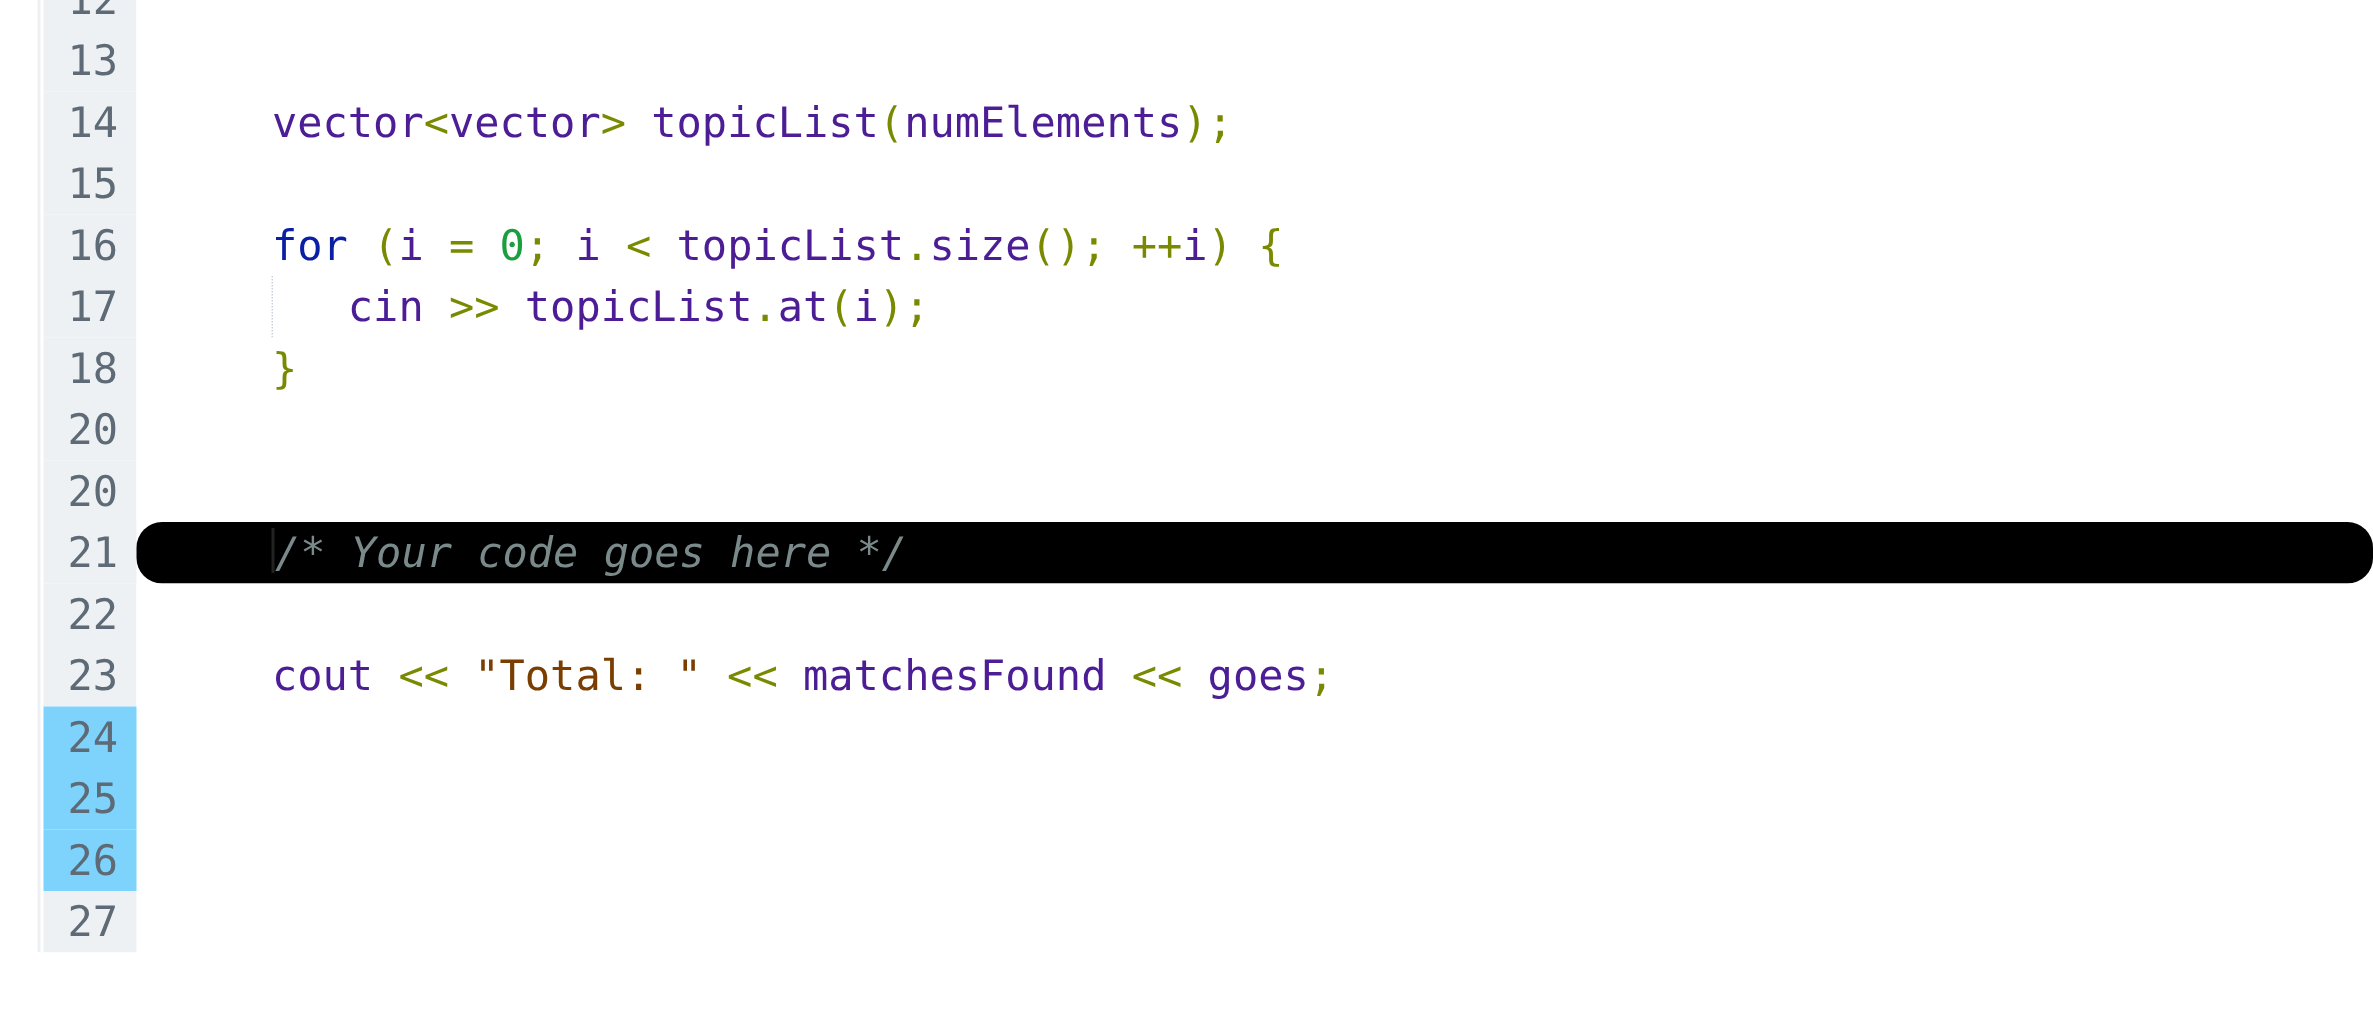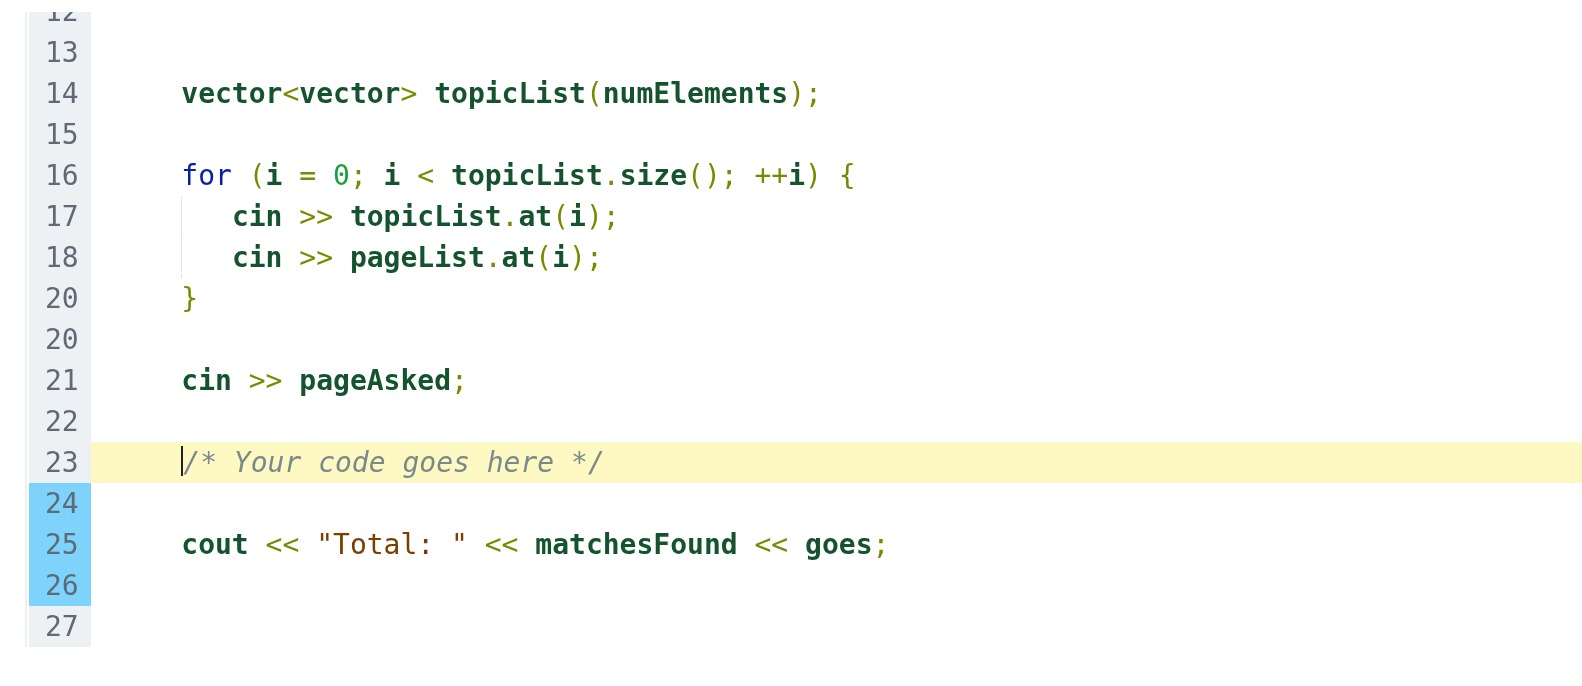--- a/index.html
+++ b/index.html
@@ -10,21 +10,20 @@
     line-height: 41px;
     overflow: hidden;
     padding-left: 25px;
   }
   .editor {
     border-left: 2px solid #eef1f4;
     display: flex;
     flex-direction: row;
     align-items: stretch;
     padding-left: 2px;
-    margin-top: 12px;
   }
   .gutter {
     flex: 0 0 auto;
     text-align: right;
     color: #5e6a75;
     user-select: none;
   }
   .gutter .ln {
     background: #eef1f4;
     padding: 0 12px 0 16px;
@@ -38,28 +37,28 @@
     position: relative;
     color: #1a1a1a;
   }
   .code .row {
     height: 41px;
     padding-left: 40px;
     white-space: pre;
     position: relative;
   }
   .code .row.plain { background: #ffffff; }
-  .code .row.hl { background: #fef9c3; }
+  .code .row.hl { background: #000000; border-radius: 17px; }
   .kw   { color: #0a1fa6; }
   .num  { color: #1a9e3e; }
   .pun  { color: #7a8a00; }
   .op   { color: #7a8a00; }
   .cmt  { color: #7a8a8a; font-style: italic; }
   .str  { color: #7a3e00; }
-  .id   { color: #14532d; font-weight: bold; }
+  .id   { color: #4c1d95; }
   .cursor {
     display: inline-block;
     width: 0;
     border-left: 2px solid #222;
     height: 30px;
     vertical-align: -4px;
   }
   .guide {
     position: absolute;
     top: 0;
@@ -101,28 +100,26 @@
 
     <div class="row plain">   <span class="id">vector</span><span class="op">&lt;</span><span class="id">vector</span><span class="op">&gt;</span><span> </span><span class="id">topicList</span><span class="pun">(</span><span class="id">numElements</span><span class="pun">)</span><span class="pun">;</span></div>
 
 
     <div class="row plain"></div>
 
     <div class="row plain">   <span class="kw">for</span><span class="pun"> (</span><span class="id">i</span><span class="op"> = </span><span class="num">0</span><span class="pun">;</span><span> </span><span class="id">i</span><span class="op"> &lt; </span><span class="id">topicList</span><span class="pun">.</span><span class="id">size</span><span class="pun">()</span><span class="pun">;</span><span> </span><span class="op">++</span><span class="id">i</span><span class="pun">)</span><span class="pun"> {</span></div>
 
     <div class="row plain"><span class="guide" style="left:90px;"></span>      <span class="id">cin</span><span class="op"> &gt;&gt; </span><span class="id">topicList</span><span class="pun">.</span><span class="id">at</span><span class="pun">(</span><span class="id">i</span><span class="pun">)</span><span class="pun">;</span></div>
 
-    <div class="row plain"><span class="guide" style="left:90px;"></span>      <span class="id">cin</span><span class="op"> &gt;&gt; </span><span class="id">pageList</span><span class="pun">.</span><span class="id">at</span><span class="pun">(</span><span class="id">i</span><span class="pun">)</span><span class="pun">;</span></div>
 
     <div class="row plain">   <span class="pun">}</span></div>
 
     <div class="row plain"></div>
 
 
-    <div class="row plain">   <span class="id">cin</span><span class="op"> &gt;&gt; </span><span class="id">pageAsked</span><span class="pun">;</span></div>
 
     <div class="row plain"></div>
 
     <div class="row hl">   <span class="cursor"></span><span class="cmt">/* Your code goes here */</span></div>
 
     <div class="row plain"></div>
 
     <div class="row plain">   <span class="id">cout</span><span class="op"> &lt;&lt; </span><span class="str">"Total: "</span><span class="op"> &lt;&lt; </span><span class="id">matchesFound</span><span class="op"> &lt;&lt; </span><span class="id">goes</span><span class="pun">;</span></div>
 
   </div>

